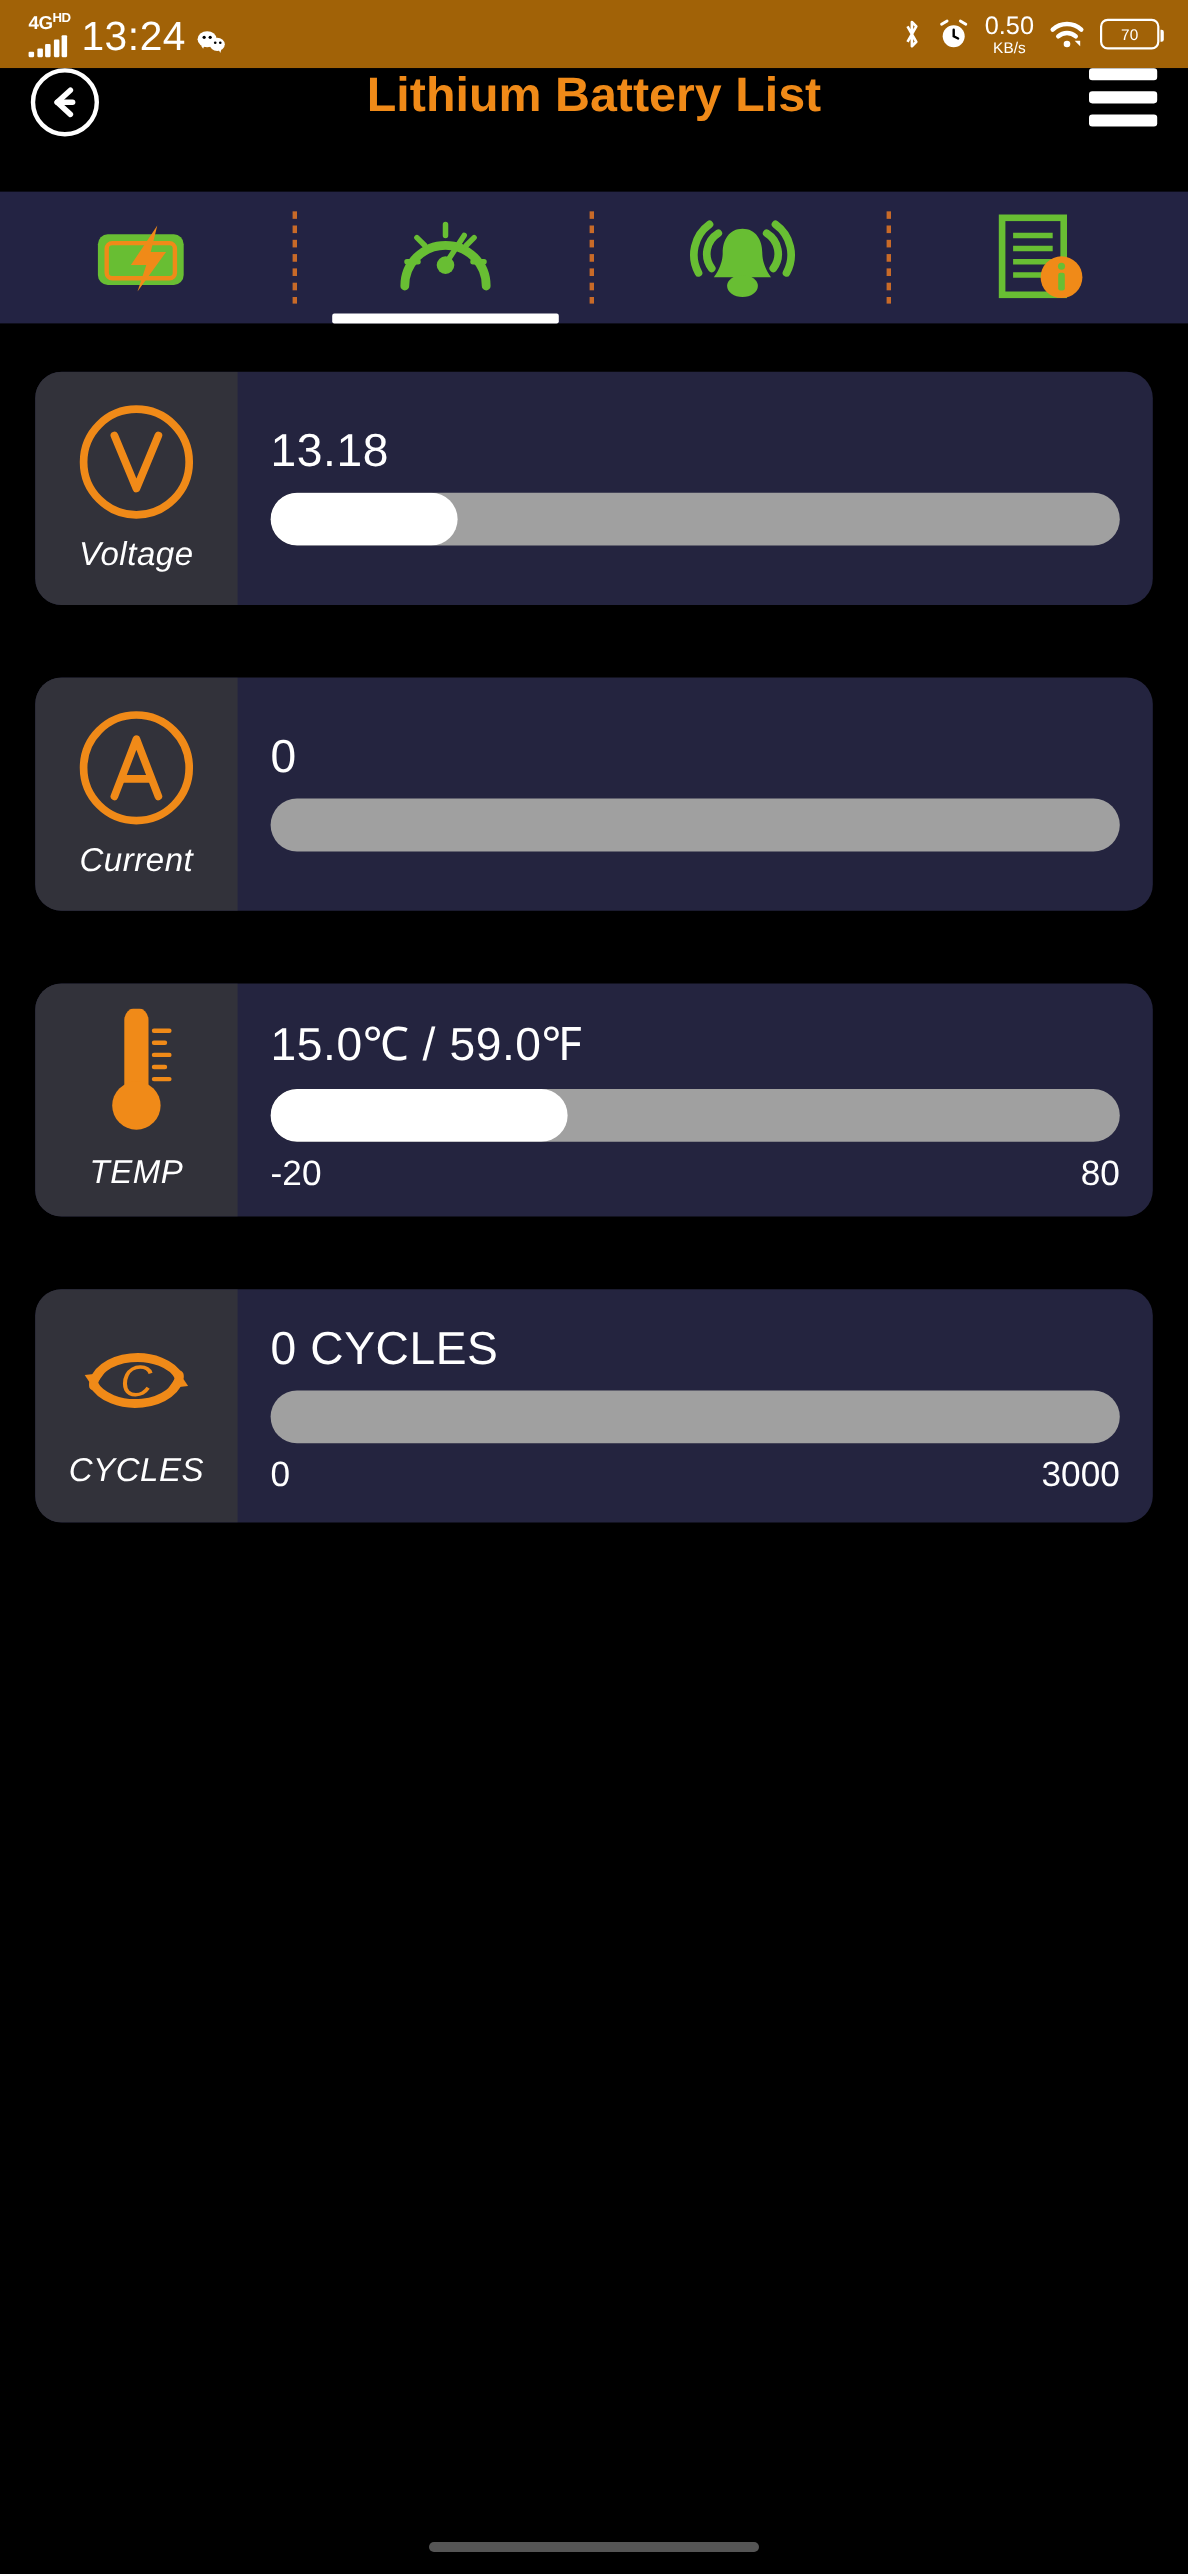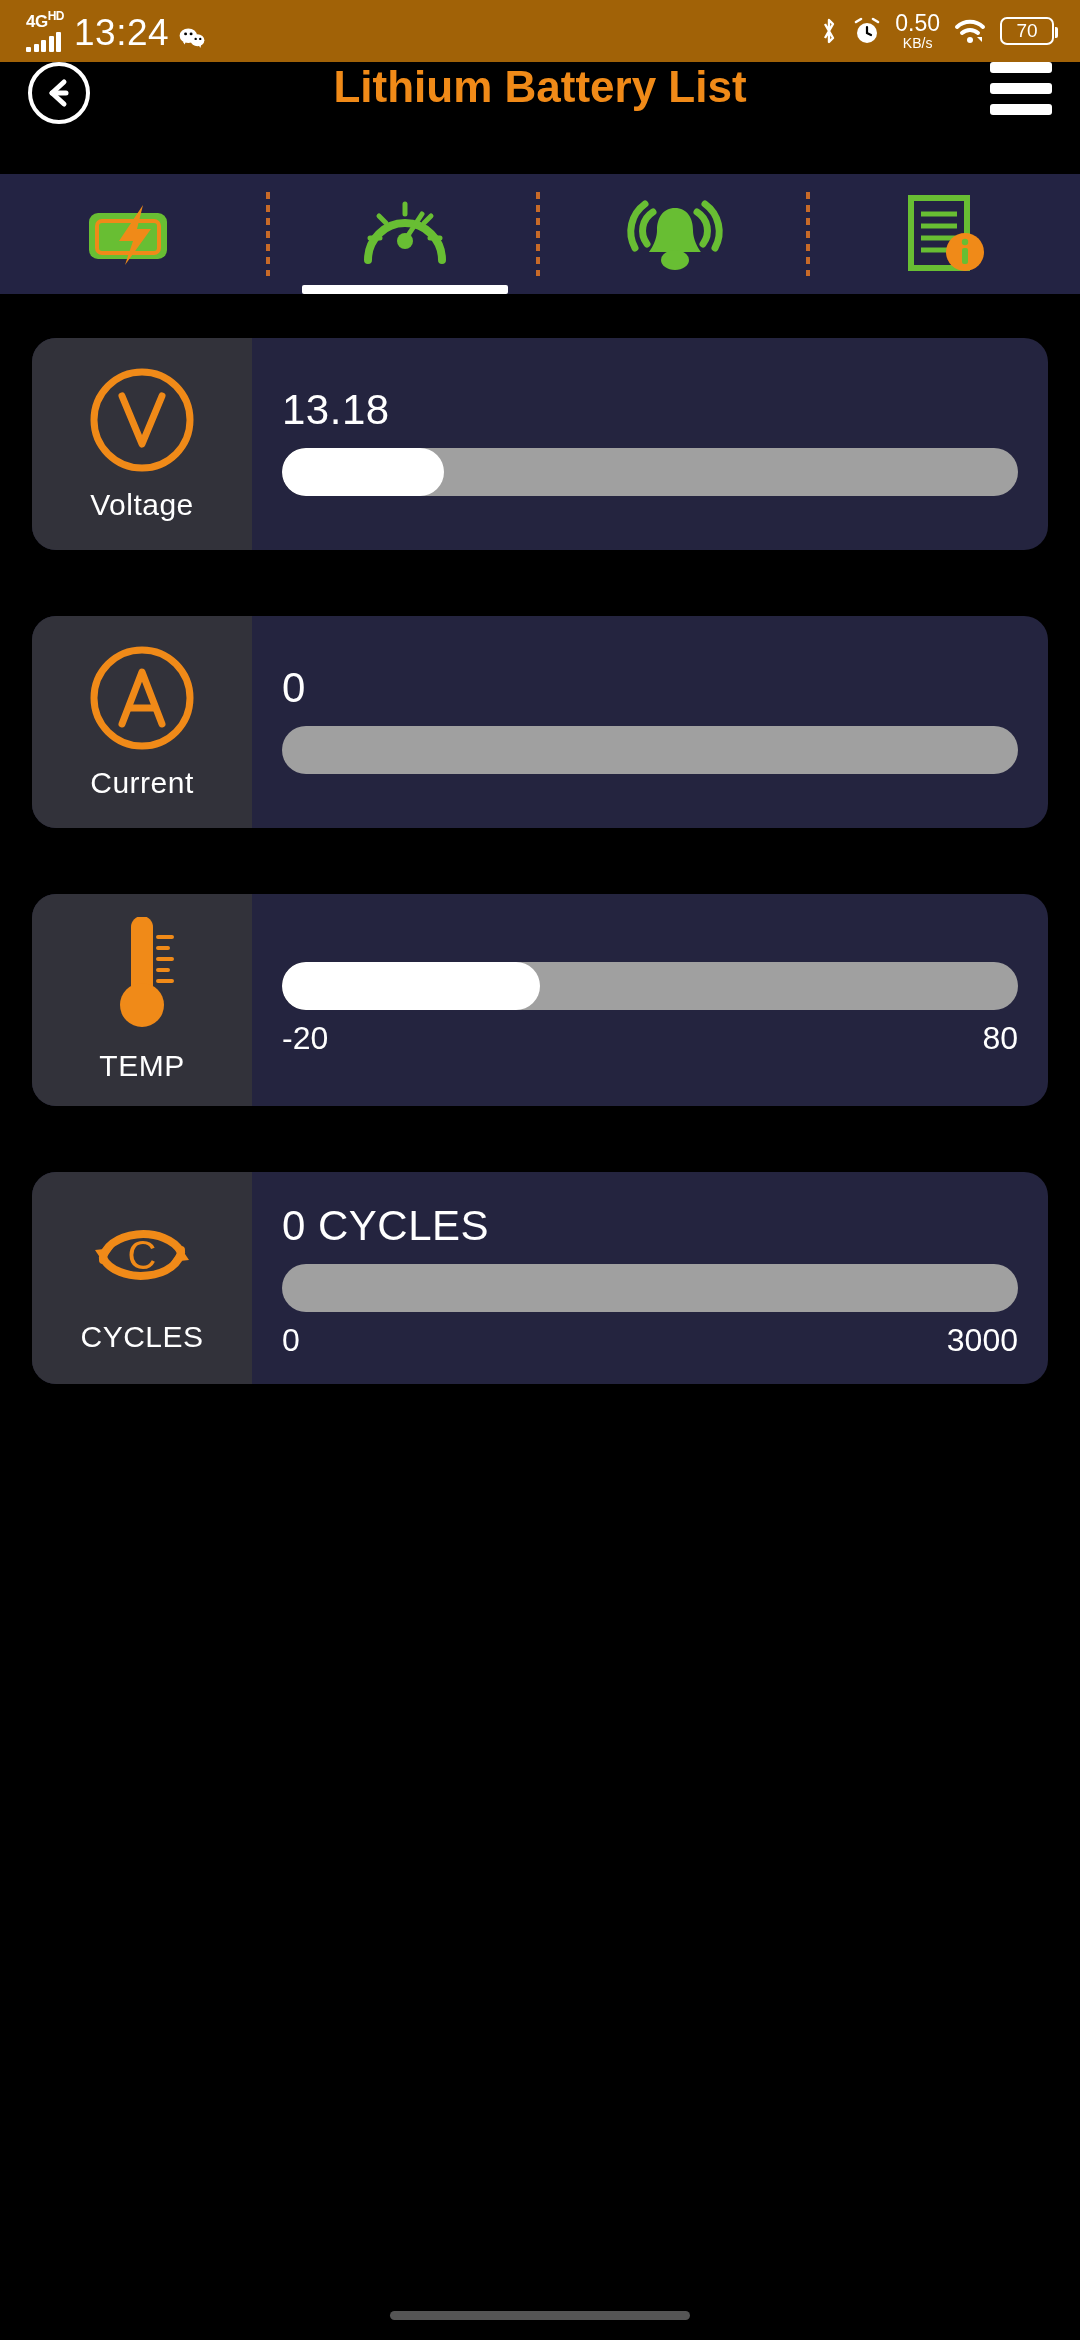--- a/index.html
+++ b/index.html
@@ -20,21 +20,21 @@
   .wechat { width:26px;height:22px;margin-bottom:3px; }
   .sb-spacer { flex:1; }
   .sb-right { display:flex; align-items:center; gap:13px; }
   .spd { display:flex; flex-direction:column; align-items:center; line-height:1; }
   .spd-v { font-size:23px; font-weight:400; }
   .spd-u { font-size:14px; font-weight:500; margin-top:1px; }
   .batt { width:54px; height:28px; border:2.5px solid #fff; border-radius:7px; position:relative;
           display:flex; align-items:center; justify-content:center; }
   .batt::after { content:''; position:absolute; right:-6px; top:8px; width:3.5px; height:11px;
                  background:#fff; border-radius:0 2px 2px 0; }
-  .batt span { font-size:19px; font-weight:500; }
+  .batt span { font-size:14px; font-weight:500; }
 
   
   .header { height:112px; display:flex; padding:0 28px; background:#000; position:relative; }
   .backbtn { width:62px; height:62px; border:4px solid #fff; border-radius:50%;
              display:flex; align-items:center; justify-content:center; flex:0 0 auto; }
   .title { position:absolute; left:0; right:0; text-align:center; font-size:44px;
            font-weight:bold; color:#F08A18; pointer-events:none; }
   .hspacer { flex:1; }
   .hamburger { width:62px; display:flex; flex-direction:column; gap:10px; z-index:2; }
   .hamburger i { height:11px; background:#fff; border-radius:3px; display:block; }
@@ -45,22 +45,22 @@
   .tab-ico { width:106px; height:76px; display:flex; align-items:center; justify-content:center; }
   .tab-ico svg { display:block; }
   .tab .divider { position:absolute; right:0; top:18px; bottom:18px; width:4px;
         background-image:linear-gradient(#C86A28 55%, transparent 0); background-size:4px 13px; }
   .tab.active::after { content:''; position:absolute; left:12%; right:12%; bottom:0;
         height:9px; background:#fff; border-radius:2px; }
 
   
   .cards { padding:44px 32px 0; display:flex; flex-direction:column; gap:66px; }
   .card { height:212px; display:flex; border-radius:24px; overflow:hidden; background:#24243F; }
-  .card-left { width:220px; background:#32323A; display:flex; flex-direction:column;
-               align-items:center; justify-content:center; gap:14px; flex:0 0 auto; }
+  .card-left { width:184px; background:#32323A; display:flex; flex-direction:column;
+               align-items:center; justify-content:center; gap:14px; flex:0 0 auto;font-style:italic; }
   .card-left .lbl { font-size:30px; color:#fff; letter-spacing:0.5px; }
   .card-right { flex:1; padding:22px 30px 18px 30px; display:flex; flex-direction:column; justify-content:center; }
   .value { font-size:42px; font-weight:500; color:#fff; letter-spacing:0.5px; }
   .bar { height:48px; border-radius:24px; background:#A0A0A0; margin:14px 0 10px; position:relative; overflow:hidden; }
   .bar .fill { position:absolute; left:0; top:0; bottom:0; background:#fff; border-radius:24px; }
   .scale { display:flex; justify-content:space-between; font-size:32px; color:#fff; }
 
   .ico-circ { width:108px;height:108px; }
   .ico-therm { width:108px;height:118px; }
   .ico-cyc { width:122px;height:104px; }
@@ -228,20 +228,21 @@
   <div class="card">
     <div class="card-left">
       <svg class="ico-therm" viewBox="0 0 108 118">
         <path d="M54 10 L54 70" stroke="#F08A18" stroke-width="22" stroke-linecap="round"></path>
         <circle cx="54" cy="88" r="22" fill="#F08A18"></circle>
         <path d="M70 20 L84 20 M70 31 L80 31 M70 42 L84 42 M70 53 L80 53 M70 64 L84 64" stroke="#F08A18" stroke-width="4" stroke-linecap="round"></path>
       </svg>
       <div class="lbl">TEMP</div>
     </div>
     <div class="card-right">
+      <div class="value">15.0℃ / 59.0℉</div>
       <div class="bar">
         <div class="fill" style="width:35%"></div>
       </div>
       <div class="scale">
         <span>-20</span>
         <span>80</span>
       </div>
     </div>
   </div>
 

